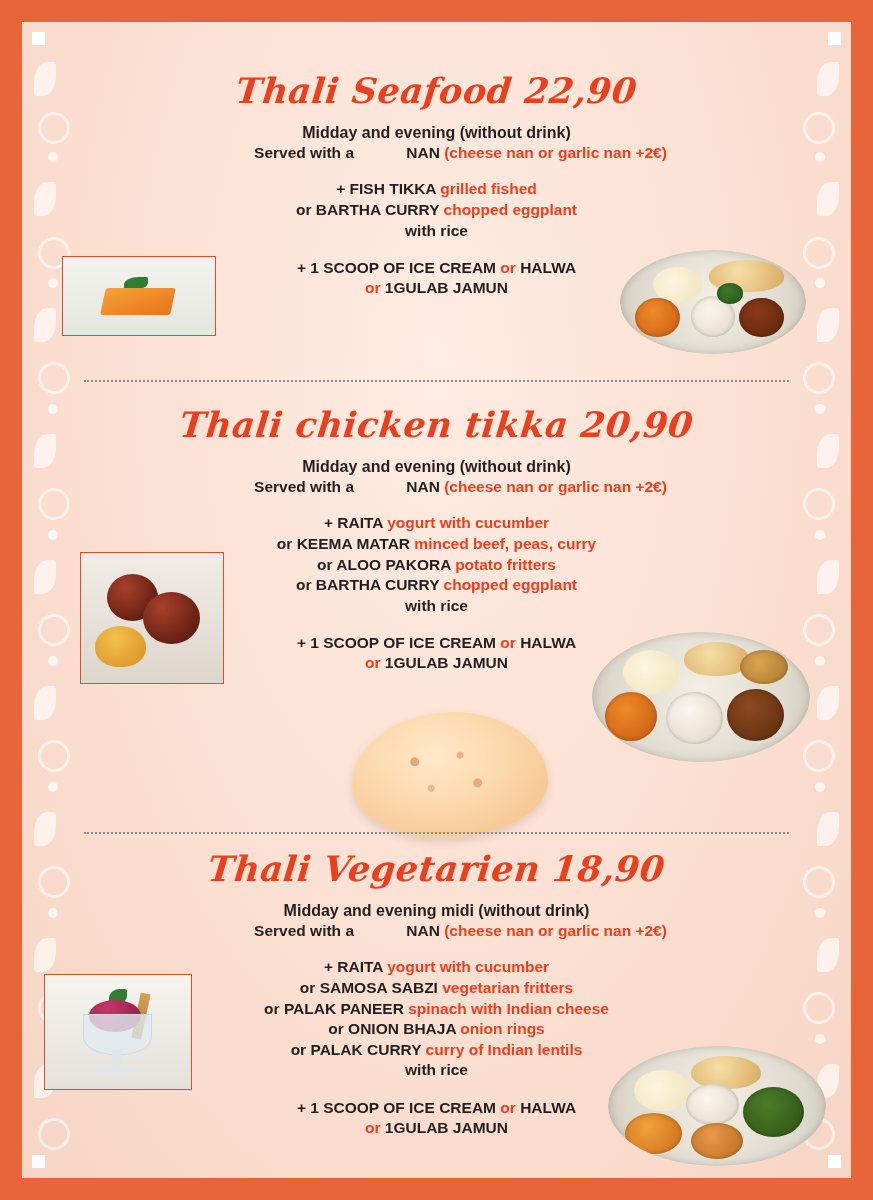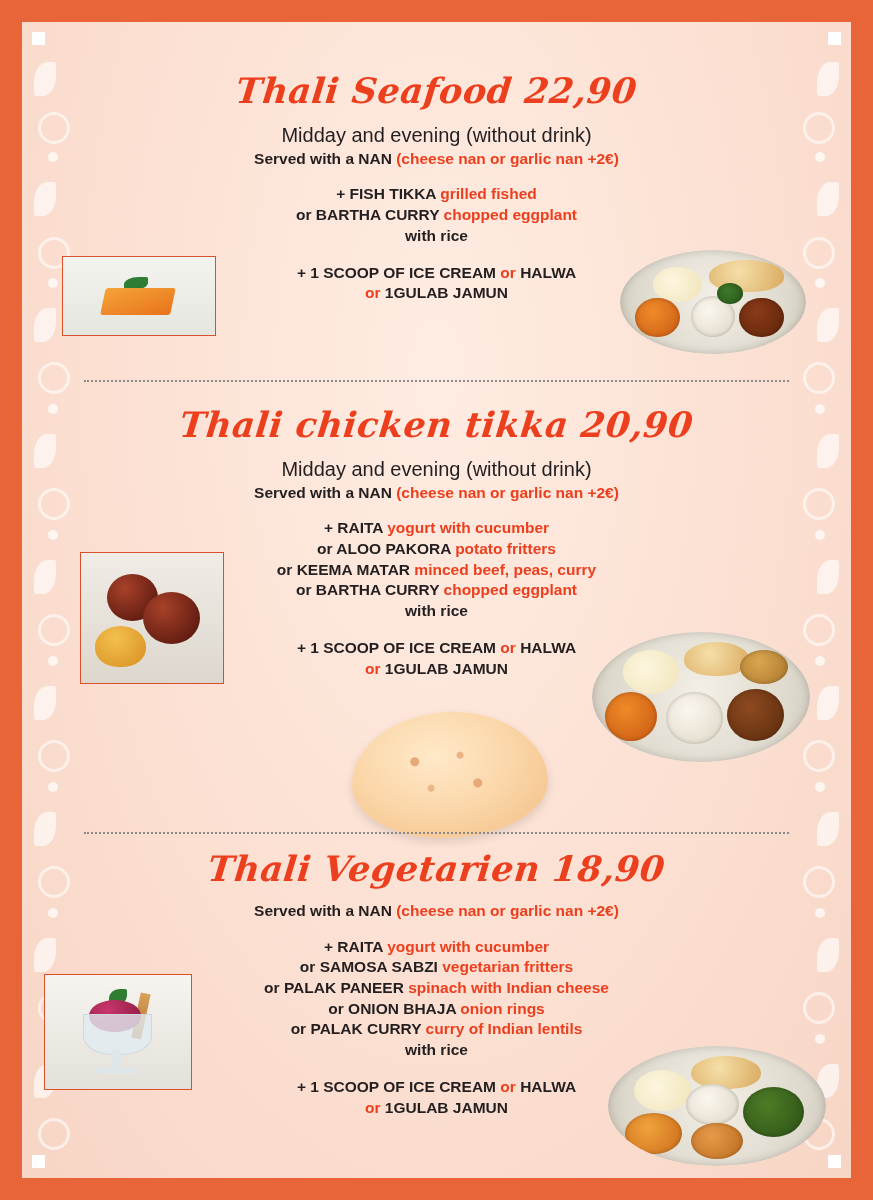--- a/index.html
+++ b/index.html
@@ -85,34 +85,34 @@
     font-family: "DejaVu Serif", serif;
     font-style: italic;
     font-weight: bold;
     color: #ec3f1e;
     font-size: 35px;
     letter-spacing: .5px;
     margin: 0 0 12px 0;
     transform: skewX(-6deg);
   }
   .subtitle {
-    font-size: 20px;
-    font-weight: normal;
+    font-size: 16px;
+    font-weight: bold;
     color: #231f20;
     line-height: 1.28;
     margin: 0;
   }
   .subtitle-red {
     font-size: 15.5px;
     font-weight: bold;
     color: #ec3f1e;
     line-height: 1.28;
     margin: 0 0 2px 0;
   }
-  .subtitle-red .blk { color: #231f20; }
+  .subtitle-red .blk { color: #231f20; margin-left: 48px; }
   .items {
     margin-top: 16px;
     font-size: 15.5px;
     font-weight: bold;
     line-height: 1.33;
     color: #231f20;
   }
   .items .desc { color: #ec3f1e; }
   .dessert {
     margin-top: 17px;
@@ -387,22 +387,22 @@
       <div class="sep" style="top:358px;"></div>
 
       <div class="section" style="top:382px;">
         <div class="sec-title">Thali chicken tikka 20,90</div>
         <div class="subtitle">Midday and evening (without drink)</div>
         <div class="subtitle-red">
           <span class="blk">Served with a </span><span class="blk">NAN</span><span> (cheese nan or garlic nan +2€)</span>
         </div>
         <div class="items">
           <div><span>+ </span><span>RAITA</span><span class="desc"> yogurt with cucumber</span></div>
+          <div><span>or </span><span>KEEMA MATAR</span><span class="desc"> minced beef, peas, curry</span></div>
           <div><span>or </span><span>ALOO PAKORA</span><span class="desc"> potato fritters</span></div>
-          <div><span>or </span><span>KEEMA MATAR</span><span class="desc"> minced beef, peas, curry</span></div>
           <div><span>or </span><span>BARTHA CURRY</span><span class="desc"> chopped eggplant</span></div>
           <div>with rice</div>
         </div>
         <div class="dessert">
           <div><span>+ 1 SCOOP OF ICE CREAM </span><span class="desc">or </span><span>HALWA</span></div>
           <div><span class="desc">or </span><span>1GULAB JAMUN</span></div>
         </div>
       </div>
 
       <div class="photo" style="left:58px; top:530px; width:142px; height:130px;">
@@ -421,20 +421,21 @@
         <div class="bowl" style="left:62%; top:44%; width:26%; height:40%; background:radial-gradient(circle at 40% 35%,#8d4a20,#5a2a0c);"></div>
         <div class="bowl" style="left:68%; top:14%; width:22%; height:26%; background:radial-gradient(circle at 40% 35%,#d9a550,#a9762a);"></div>
       </div>
 
       <div class="naan-big" style="left:330px; top:690px;"></div>
 
       <div class="sep" style="top:810px;"></div>
 
       <div class="section" style="top:826px;">
         <div class="sec-title">Thali Vegetarien 18,90</div>
+        <div class="subtitle">Midday and evening midi (without drink)</div>
         <div class="subtitle-red">
           <span class="blk">Served with a </span><span class="blk">NAN</span><span> (cheese nan or garlic nan +2€)</span>
         </div>
         <div class="items">
           <div><span>+ </span><span>RAITA</span><span class="desc"> yogurt with cucumber</span></div>
           <div><span>or </span><span>SAMOSA SABZI</span><span class="desc"> vegetarian fritters</span></div>
           <div><span>or </span><span>PALAK PANEER</span><span class="desc"> spinach with Indian cheese</span></div>
           <div><span>or </span><span>ONION BHAJA</span><span class="desc"> onion rings</span></div>
           <div><span>or </span><span>PALAK CURRY</span><span class="desc"> curry of Indian lentils</span></div>
           <div>with rice</div>

